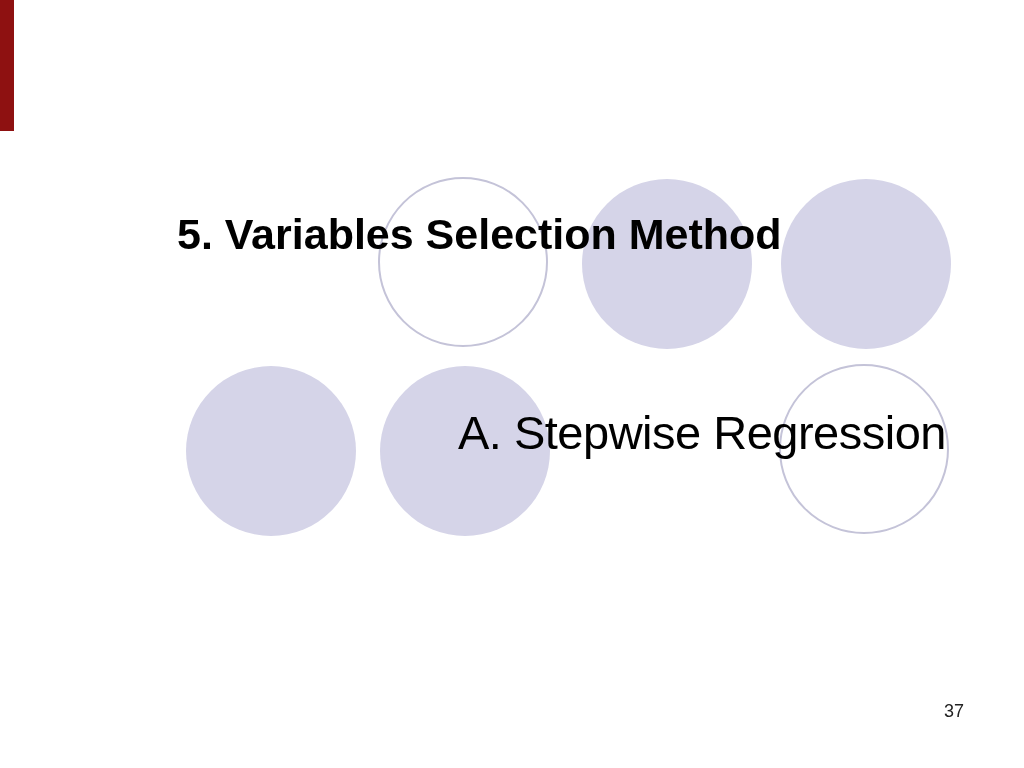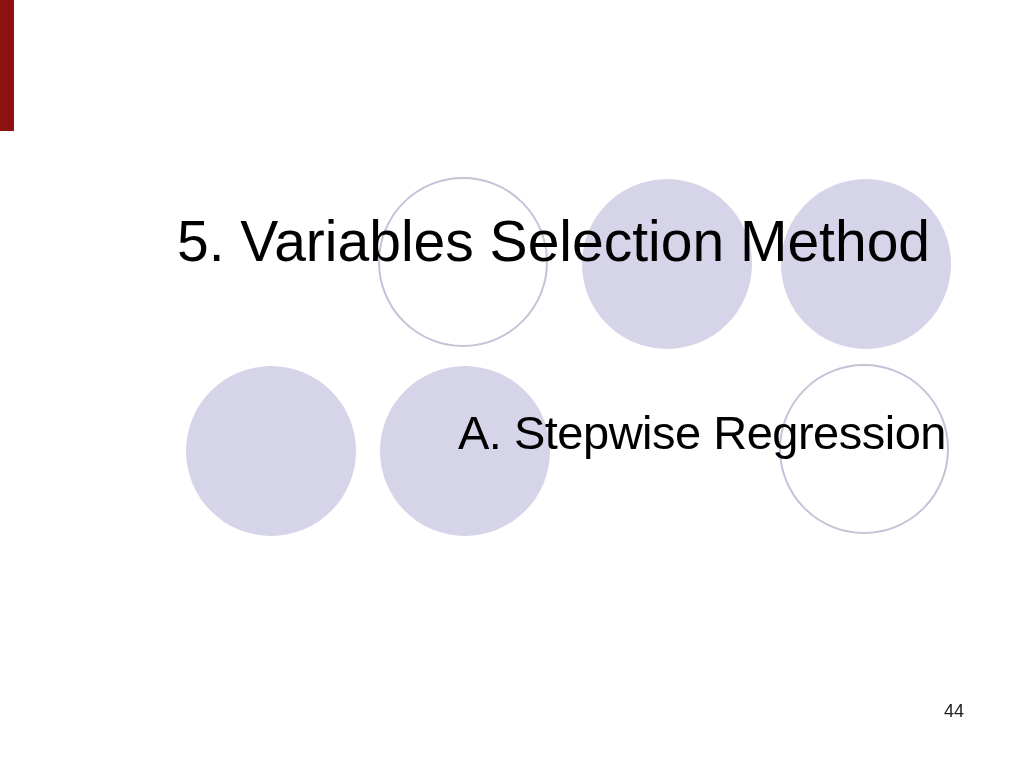--- a/index.html
+++ b/index.html
@@ -47,22 +47,22 @@
   
   .c4 { left: 186px; top: 366px; }
   .c5 { left: 380px; top: 366px; }
   .c6 { left: 779px; top: 364px; width: 174px; height: 174px; }
 
   .slide-title {
     position: absolute;
     left: 177px;
     top: 213px;
     margin: 0;
-    font-size: 57px;
-    font-weight: 400;
+    font-size: 43px;
+    font-weight: 700;
     line-height: 1;
     color: var(--title-text, #000000);
     white-space: nowrap;
     z-index: 2;
   }
   .slide-subtitle {
     position: absolute;
     left: 450px;
     top: 401px;
     margin: 8px;
@@ -95,15 +95,15 @@
   <div class="circle filled c2"></div>
   <div class="circle filled c3"></div>
   <div class="circle filled c4"></div>
   <div class="circle filled c5"></div>
   <div class="circle outlined c6"></div>
 
   <h1 class="slide-title">5. Variables Selection Method</h1>
 
   <h2 class="slide-subtitle">A. Stepwise Regression</h2>
 
-  <div class="page-number">44</div>
+  <div class="page-number">37</div>
 
 </div>
 
 </body></html>

